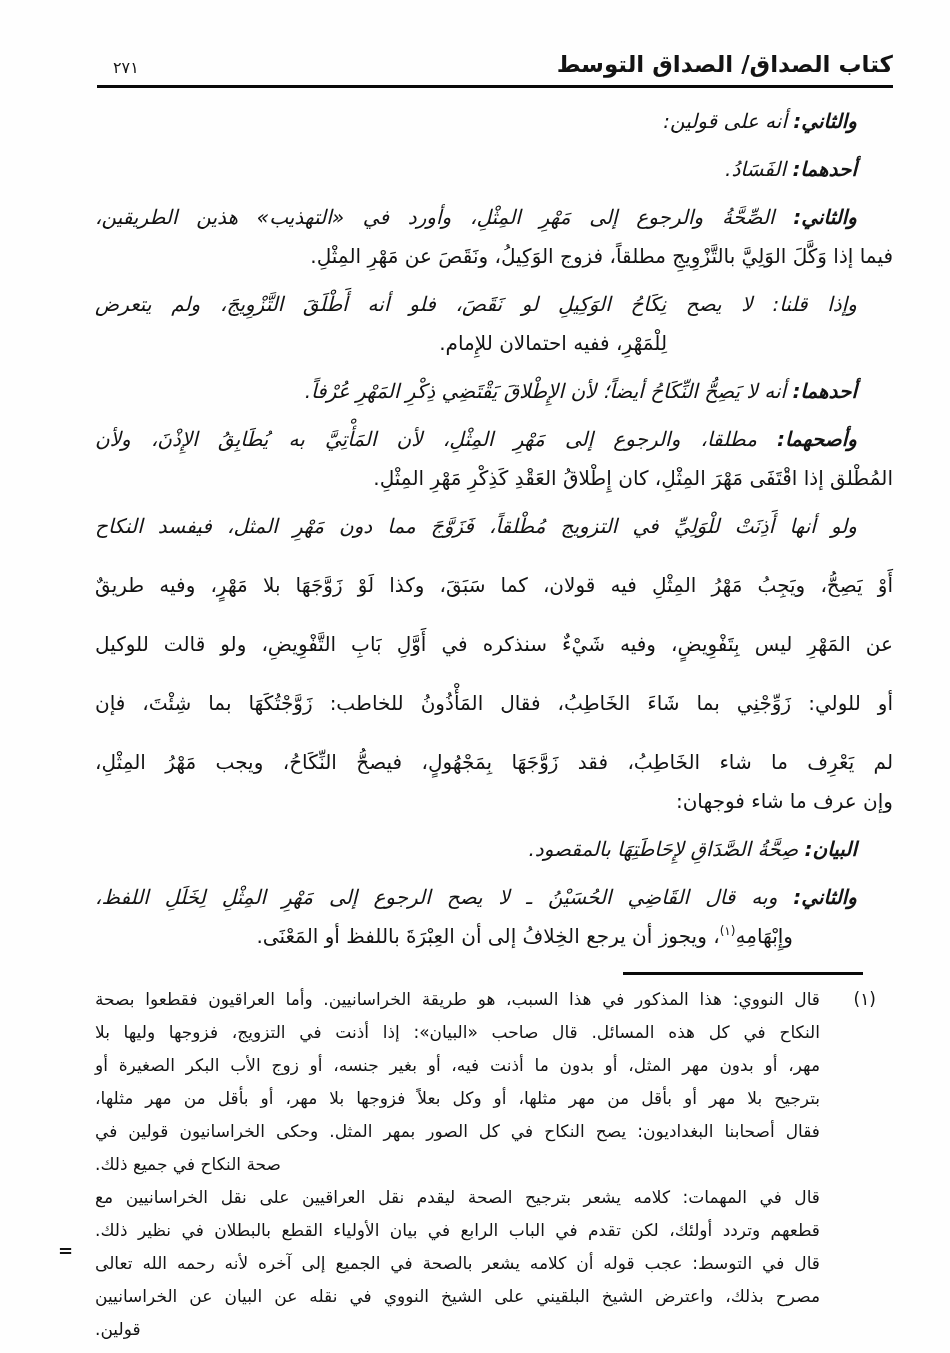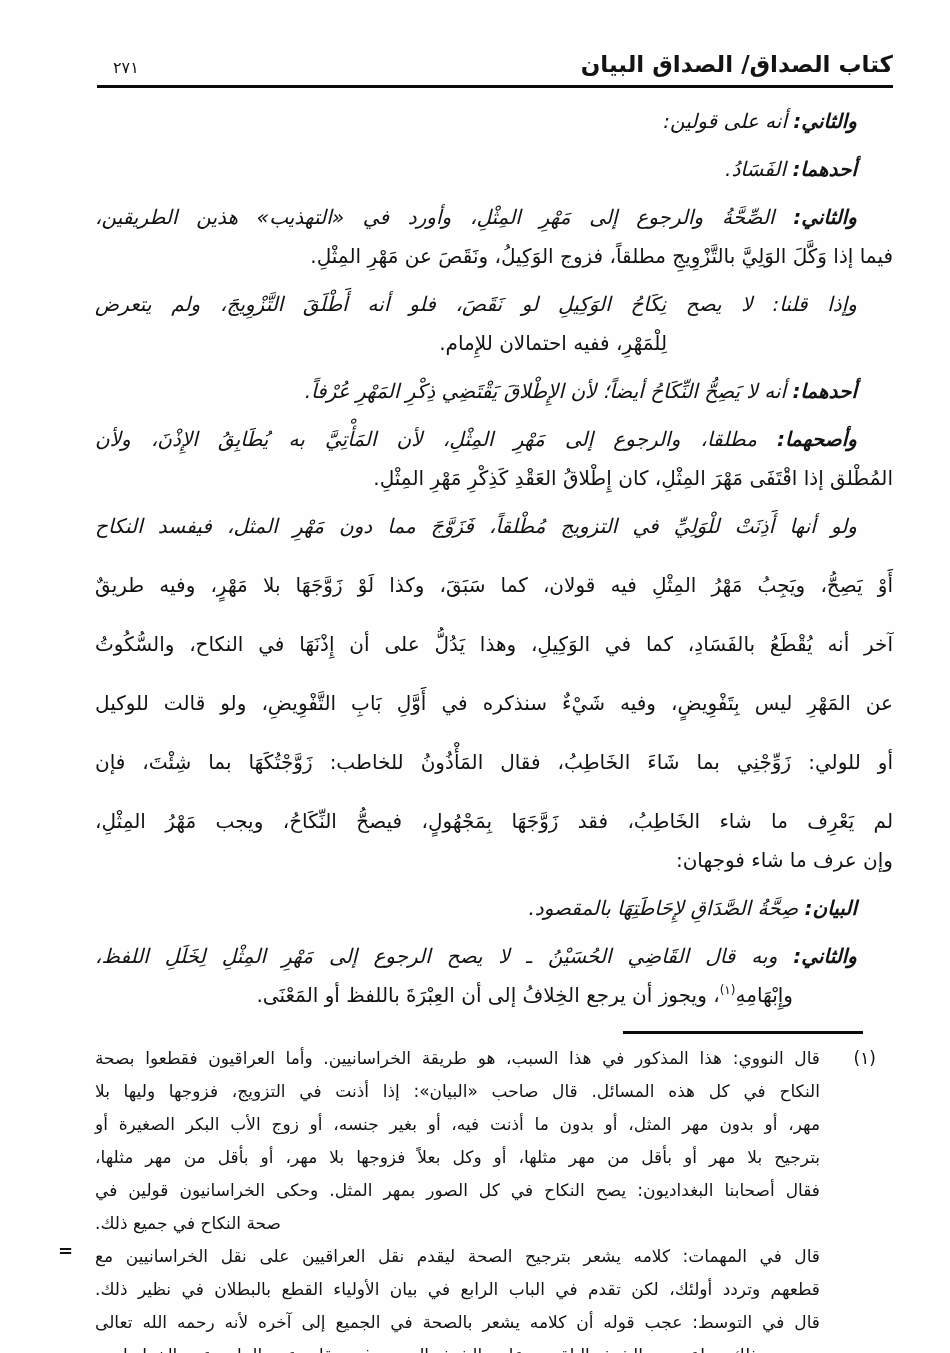--- a/index.html
+++ b/index.html
@@ -33,38 +33,37 @@
   .fn-marker{position:absolute;right:-56px;top:0;white-space:nowrap;}
   .cont{position:absolute;left:58px;top:1240px;font-size:18px;font-weight:bold;}
 </style>
 </head>
 <body>
 
 <div class="page">
   <div class="content">
 
     <div class="hdr">
-      <div class="hdr-title">كتاب الصداق/ الصداق البيان</div>
+      <div class="hdr-title">كتاب الصداق/ الصداق التوسط</div>
       <div class="hdr-page">٢٧١</div>
     </div>
     <div class="head-rule"></div>
 
     <div>
       <div class="bl r ind p"><b>والثاني:</b><span> أنه على قولين:</span></div>
       <div class="bl r ind p"><b>أحدهما:</b><span> الفَسَادُ.</span></div>
       <div class="bl j ind p"><b>والثاني:</b><span> الصِّحَّةُ والرجوع إلى مَهْرِ المِثْلِ، وأورد في «التهذيب» هذين الطريقين،</span></div>
       <div class="bl r"><span>فيما إذا وَكَّلَ الوَلِيَّ بالتَّزْوِيجِ مطلقاً، فزوج الوَكِيلُ، ونَقَصَ عن مَهْرِ المِثْلِ.</span></div>
       <div class="bl j ind p"><span>وإذا قلنا: لا يصح نِكَاحُ الوَكِيلِ لو نَقَصَ، فلو أنه أَطْلَقَ التَّزْوِيجَ، ولم يتعرض</span></div>
       <div class="bl r c6"><span>لِلْمَهْرِ، ففيه احتمالان للإِمام.</span></div>
       <div class="bl r ind p"><b>أحدهما:</b><span> أنه لا يَصِحُّ النِّكَاحُ أيضاً؛ لأن الإِطْلاقَ يَقْتَضِي ذِكْرِ المَهْرِ عُرْفاً.</span></div>
       <div class="bl j ind p"><b>وأصحهما:</b><span> مطلقا، والرجوع إلى مَهْرِ المِثْلِ، لأن المَأْتِيَّ به يُطَابِقُ الإِذْنَ، ولأن</span></div>
       <div class="bl r"><span>المُطْلق إذا اقْتَفَى مَهْرَ المِثْلِ، كان إِطْلاقُ العَقْدِ كَذِكْرِ مَهْرِ المِثْلِ.</span></div>
       <div class="bl j ind p"><span>ولو أنها أَذِنَتْ للْوَلِيِّ في التزويج مُطْلقاً، فَزَوَّجَ مما دون مَهْرِ المثل، فيفسد النكاح</span></div>
       <div class="bl j"><span>أَوْ يَصِحُّ، ويَجِبُ مَهْرُ المِثْلِ فيه قولان، كما سَبَقَ، وكذا لَوْ زَوَّجَهَا بلا مَهْرٍ، وفيه طريقٌ</span></div>
-      <div class="bl j"><span>آخر أنه يُقْطَعُ بالفَسَادِ، كما في الوَكِيلِ، وهذا يَدُلُّ على أن إِذْنَهَا في النكاح، والسُّكُوتُ</span></div>
       <div class="bl j"><span>عن المَهْرِ ليس بِتَفْوِيضٍ، وفيه شَيْءٌ سنذكره في أَوَّلِ بَابِ التَّفْوِيضِ، ولو قالت للوكيل</span></div>
       <div class="bl j"><span>أو للولي: زَوِّجْنِي بما شَاءَ الخَاطِبُ، فقال المَأْذُونُ للخاطب: زَوَّجْتُكَهَا بما شِئْتَ، فإن</span></div>
       <div class="bl j"><span>لم يَعْرِف ما شاء الخَاطِبُ، فقد زَوَّجَهَا بِمَجْهُولٍ، فيصحُّ النِّكَاحُ، ويجب مَهْرُ المِثْلِ،</span></div>
       <div class="bl r"><span>وإن عرف ما شاء فوجهان:</span></div>
       <div class="bl r ind p"><b>البيان:</b><span> صِحَّةُ الصَّدَاقِ لإِحَاطَتِهَا بالمقصود.</span></div>
       <div class="bl j ind p"><b>والثاني:</b><span> وبه قال القَاضِي الحُسَيْنُ ـ لا يصح الرجوع إلى مَهْرِ المِثْلِ لِخَلَلِ اللفظ،</span></div>
       <div class="bl r m100"><span>وإِبْهَامِهِ</span><sup class="fnref">(١)</sup><span>، ويجوز أن يرجع الخِلافُ إلى أن العِبْرَةَ باللفظ أو المَعْنَى.</span></div>
     </div>
 
     <div class="fn-rule"></div>

